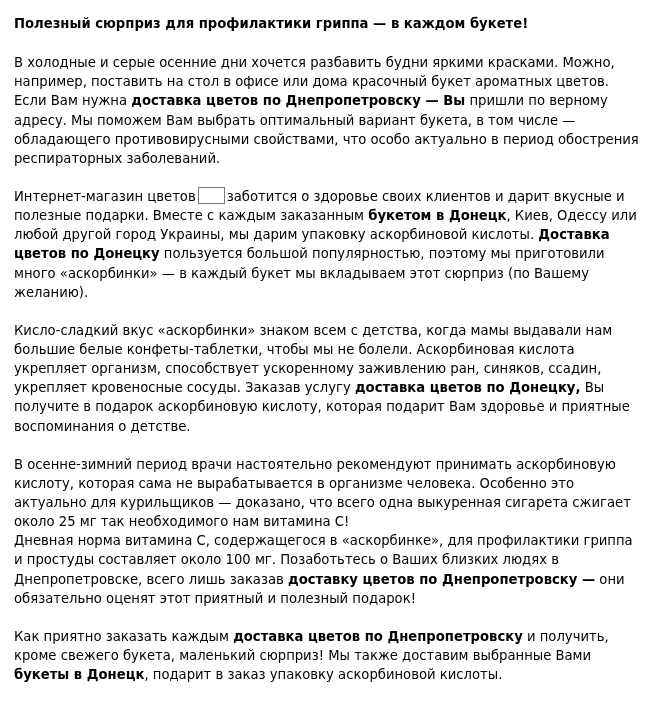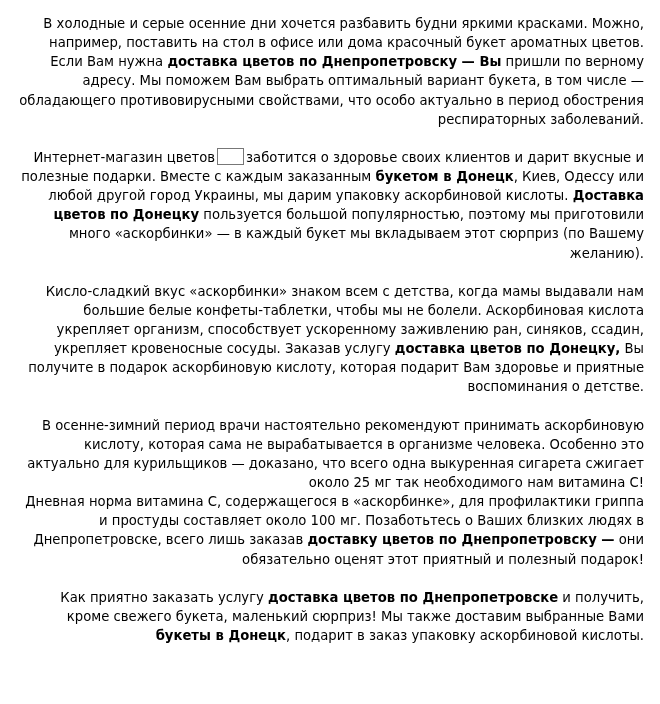--- a/index.html
+++ b/index.html
@@ -19,39 +19,39 @@
   }
   .doc {
     width: 100%;
   }
   .title {
     font-weight: bold;
     margin: 0 0 20px 0;
   }
   .para {
     margin: 0 0 19px 0;
-    text-align: right;
   }
   .para strong {
     font-weight: bold;
   }
   .placeholder-box {
     display: inline-block;
     width: 25px;
     height: 15px;
     border: 1px solid #777777;
     vertical-align: -3px;
     margin: 0 2px;
     background: #ffffff;
   }
 </style>
 </head>
 <body>
 
 <div class="doc">
+  <p class="title">Полезный сюрприз для профилактики гриппа — в каждом букете!</p>
   <p class="para"><span>В холодные и серые осенние дни хочется разбавить будни яркими красками. Можно, например, поставить на стол в офисе или дома красочный букет ароматных цветов. Если Вам нужна </span><strong>доставка цветов по Днепропетровску — Вы</strong><span> пришли по верному адресу. Мы поможем Вам выбрать оптимальный вариант букета, в том числе — обладающего противовирусными свойствами, что особо актуально в период обострения респираторных заболеваний.</span></p>
   <p class="para"><span>Интернет-магазин цветов</span><span class="placeholder-box"></span><span>заботится о здоровье своих клиентов и дарит вкусные и полезные подарки. Вместе с каждым заказанным </span><strong>букетом в Донецк</strong><span>, Киев, Одессу или любой другой город Украины, мы дарим упаковку аскорбиновой кислоты. </span><strong>Доставка цветов по Донецку</strong><span> пользуется большой популярностью, поэтому мы приготовили много «аскорбинки» — в каждый букет мы вкладываем этот сюрприз (по Вашему желанию).</span></p>
   <p class="para"><span>Кисло-сладкий вкус «аскорбинки» знаком всем с детства, когда мамы выдавали нам большие белые конфеты-таблетки, чтобы мы не болели. Аскорбиновая кислота укрепляет организм, способствует ускоренному заживлению ран, синяков, ссадин, укрепляет кровеносные сосуды. Заказав услугу </span><strong>доставка цветов по Донецку,</strong><span> Вы получите в подарок аскорбиновую кислоту, которая подарит Вам здоровье и приятные воспоминания о детстве.</span></p>
   <p class="para"><span>В осенне-зимний период врачи настоятельно рекомендуют принимать аскорбиновую кислоту, которая сама не вырабатывается в организме человека. Особенно это актуально для курильщиков — доказано, что всего одна выкуренная сигарета сжигает около 25 мг так необходимого нам витамина С!</span><br><span>Дневная норма витамина С, содержащегося в «аскорбинке», для профилактики гриппа и простуды составляет около 100 мг. Позаботьтесь о Ваших близких людях в Днепропетровске, всего лишь заказав </span><strong>доставку цветов по Днепропетровску —</strong><span> они обязательно оценят этот приятный и полезный подарок!</span></p>
-  <p class="para"><span>Как приятно заказать услугу </span><strong>доставка цветов по Днепропетровске</strong><span> и получить, кроме свежего букета, маленький сюрприз! Мы также доставим выбранные Вами </span><strong>букеты в Донецк</strong><span>, подарит в заказ упаковку аскорбиновой кислоты.</span></p>
+  <p class="para"><span>Как приятно заказать каждым </span><strong>доставка цветов по Днепропетровску</strong><span> и получить, кроме свежего букета, маленький сюрприз! Мы также доставим выбранные Вами </span><strong>букеты в Донецк</strong><span>, подарит в заказ упаковку аскорбиновой кислоты.</span></p>
   <p class="para"></p>
 
 </div>
 
 </body></html>

